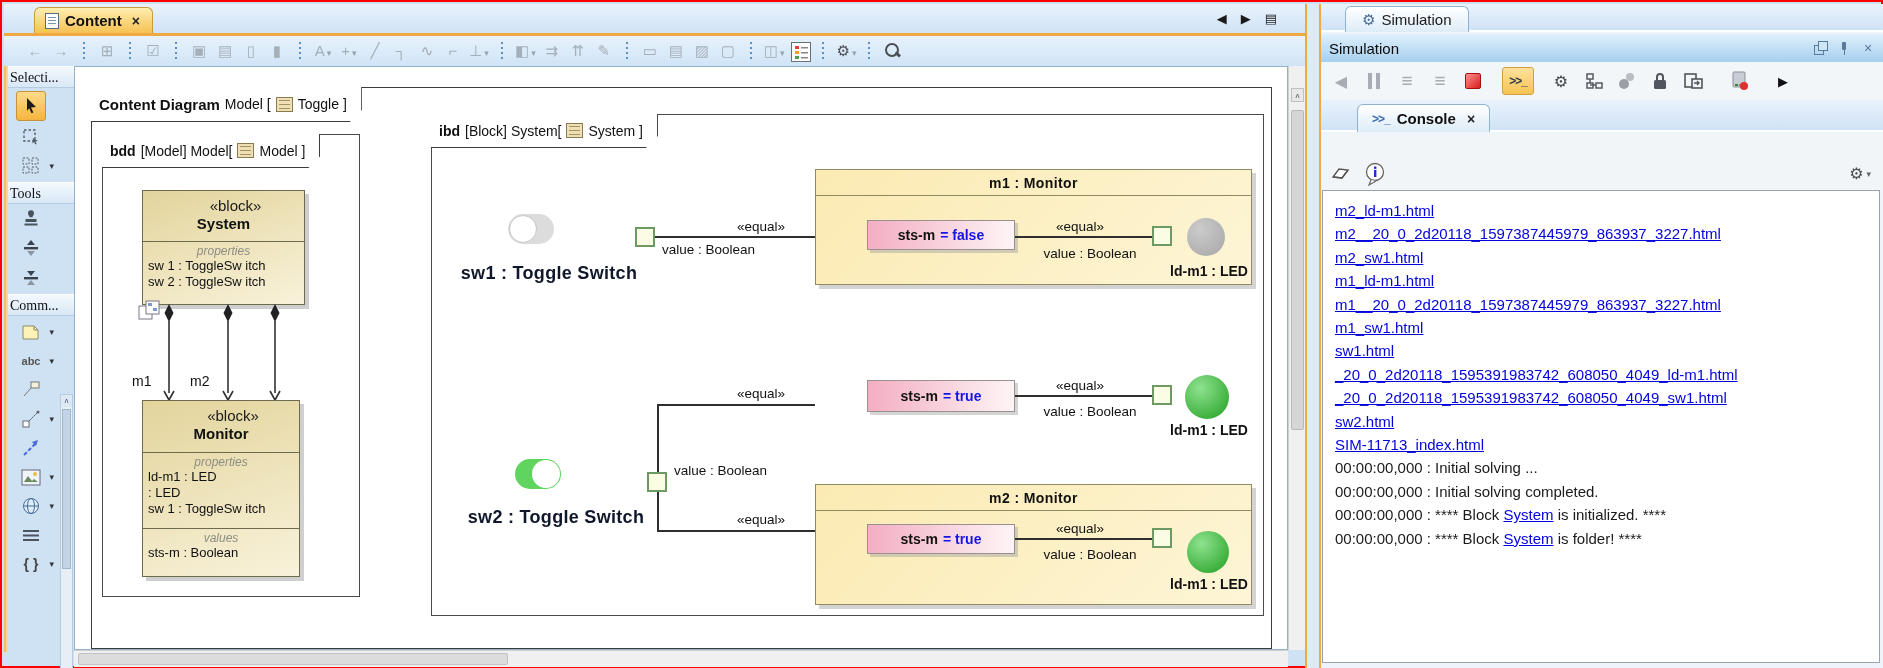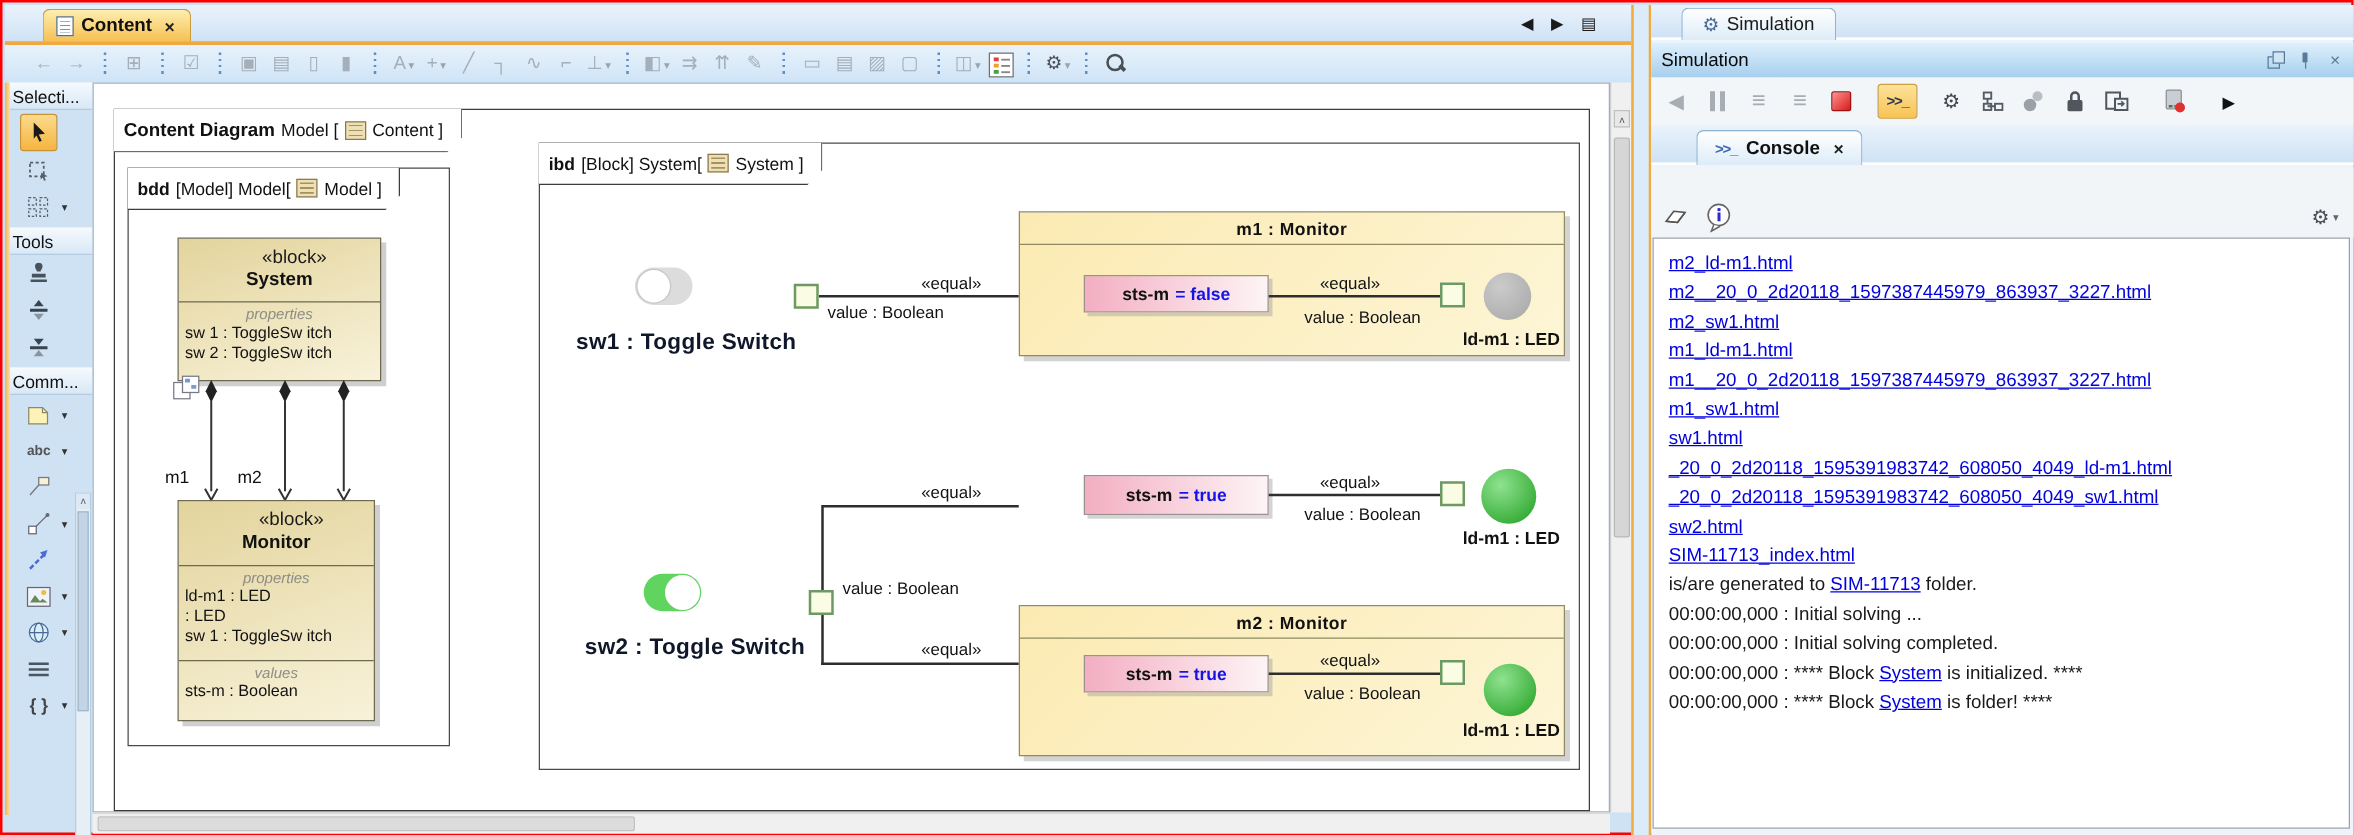--- a/index.html
+++ b/index.html
@@ -46,21 +46,21 @@
     border:2px solid #4a4f55; border-radius:50%; }
   .tbi-find::after { content:""; position:absolute; left:13px; top:13px; width:6px; height:2.5px;
     background:#4a4f55; transform:rotate(45deg); }
 
   
   .sidebar { position:absolute; left:2px; top:64px; width:70px; height:586px; background:#cfe2f4; }
   .sidebar::before { content:""; position:absolute; left:0; top:0; width:4px; height:100%;
     background:linear-gradient(90deg,#f2b457,#fbe0a2); }
   .sbheader { height:22px; line-height:21px; font-size:14px; color:#111; padding-left:6px;
     background:linear-gradient(#f4f9fd,#d8e8f6); border-top:1px solid #fff; border-bottom:1px solid #b6cce0;
-    white-space:nowrap; overflow:hidden; }
+    white-space:nowrap; overflow:hidden;font-family:Liberation Serif, serif; }
   .sitem { width:30px; height:26px; margin:3px 0 3px 12px; display:flex; align-items:center;
     justify-content:center; cursor:pointer; position:relative; }
   .sitem.sel { background:linear-gradient(#fbda8c,#f5b53f); border:1px solid #c8923a; border-radius:3px; height:30px; }
   .sitem .mark { position:absolute; right:-8px; font-size:9px; color:#333; }
   .txtglyph { font-size:11px; color:#555; font-weight:bold; letter-spacing:0; }
   .braces { font-size:14px; color:#444; font-weight:bold; }
   .sb-scroll { position:absolute; left:56px; top:328px; width:13px; height:334px;
     background:#e6eef6; border:1px solid #b8cce0; }
   .sb-scroll .arr { position:absolute; left:0; width:11px; height:12px; font-size:8px; color:#557;
     text-align:center; line-height:12px; background:#dce8f4; }
@@ -367,21 +367,21 @@
   </div>
   <div class="hscroll">
     <span class="thumb"></span>
   </div>
 
   <div class="dframe" style="left:89px;top:85px;width:1181px;height:562px;"></div>
   <div class="dheader" style="left:89px;top:85px;height:35px;justify-content:center;">
     <span class="kw">Content Diagram</span>
     <span>Model [</span>
     <span class="hicon"></span>
-    <span>Content ]</span>
+    <span>Toggle ]</span>
   </div>
 
   <div class="dframe2" style="left:100px;top:132px;width:258px;height:463px;"></div>
   <div class="dheader" style="left:100px;top:132px;height:34px;border-width:1.2px;">
     <span class="kw" style="font-size:14px;">bdd</span>
     <span>[Model] Model[</span>
     <span class="hicon"></span>
     <span>Model ]</span>
   </div>
 
@@ -613,21 +613,20 @@
         <div class="cl-line"><a class="cl-link">m2__20_0_2d20118_1597387445979_863937_3227.html</a></div>
         <div class="cl-line"><a class="cl-link">m2_sw1.html</a></div>
         <div class="cl-line"><a class="cl-link">m1_ld-m1.html</a></div>
         <div class="cl-line"><a class="cl-link">m1__20_0_2d20118_1597387445979_863937_3227.html</a></div>
         <div class="cl-line"><a class="cl-link">m1_sw1.html</a></div>
         <div class="cl-line"><a class="cl-link">sw1.html</a></div>
         <div class="cl-line"><a class="cl-link">_20_0_2d20118_1595391983742_608050_4049_ld-m1.html</a></div>
         <div class="cl-line"><a class="cl-link">_20_0_2d20118_1595391983742_608050_4049_sw1.html</a></div>
         <div class="cl-line"><a class="cl-link">sw2.html</a></div>
         <div class="cl-line"><a class="cl-link">SIM-11713_index.html</a></div>
-        <div class="cl-line"><span>is/are generated to </span><a class="cl-link">SIM-11713</a><span> folder.</span></div>
         <div class="cl-line"><span>00:00:00,000 : Initial solving ...</span></div>
         <div class="cl-line"><span>00:00:00,000 : Initial solving completed.</span></div>
         <div class="cl-line"><span>00:00:00,000 : **** Block </span><a class="cl-link">System</a><span> is initialized. ****</span></div>
         <div class="cl-line"><span>00:00:00,000 : **** Block </span><a class="cl-link">System</a><span> is folder! ****</span></div>
       </div>
   </div>
 
 </div>
 
 </body></html>

